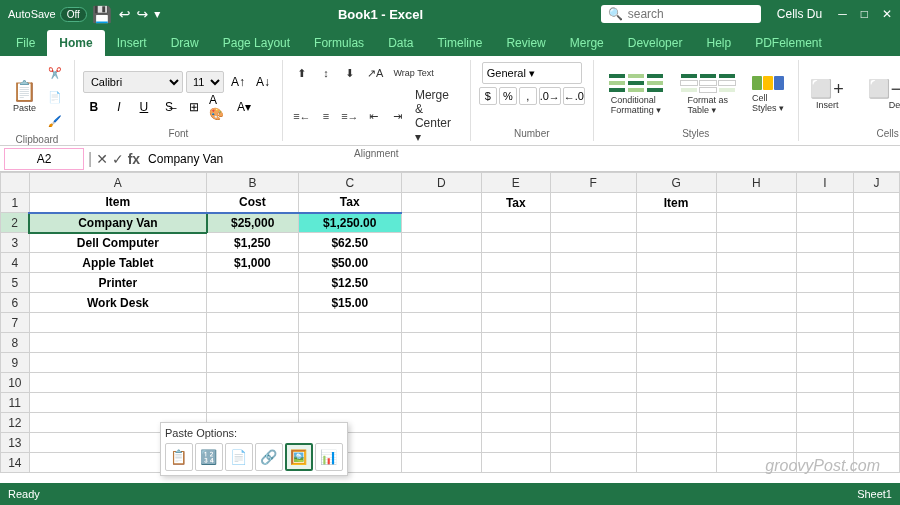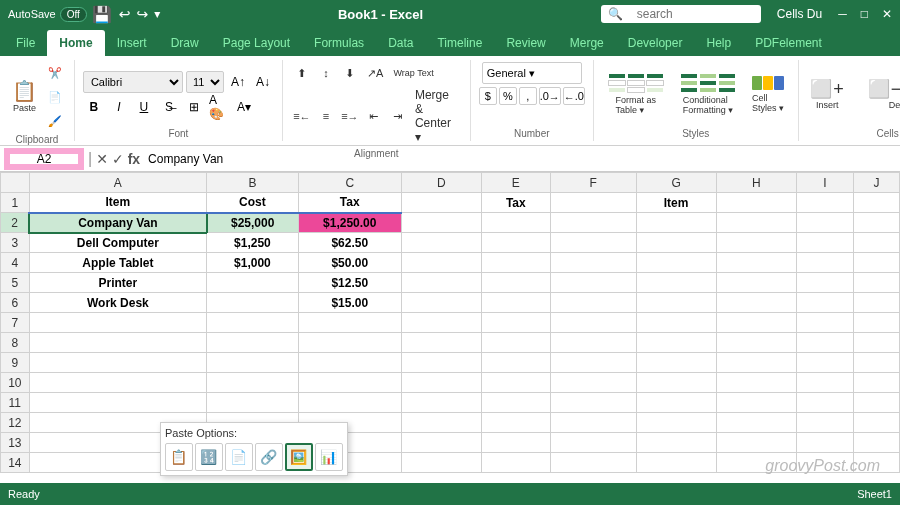--- a/index.html
+++ b/index.html
@@ -141,21 +141,21 @@
       align-items: center;
       height: 26px;
       border-bottom: 1px solid #ccc;
       background: #fff;
       padding: 0 4px;
       gap: 4px;
     }
     .name-box {
       width: 80px;
       height: 22px;
-      border: 6px solid #f9a8d4;
+      border: 1px solid #f9a8d4;
       font-size: 12px;
       padding: 0 4px;
       text-align: center;
     }
     .formula-divider { color: #999; font-size: 16px; }
     .formula-icons { display: flex; gap: 4px; color: #555; font-size: 14px; }
     .formula-input {
       flex: 1;
       height: 22px;
       border: none;
@@ -359,21 +359,21 @@
     </div>
     <span style="font-size:16px;">💾</span>
     <span style="font-size:14px;">↩</span>
     <span style="font-size:14px;">↪</span>
     <span style="font-size:12px;">▾</span>
   </div>
   <div class="title-bar-center">Book1 - Excel</div>
   <div class="title-bar-right">
     <div class="search-bar">
       <span style="color:#555;">🔍</span>
-      <input type="text" style="background: transparent; margin-left: 9px;" placeholder="search">
+      <input type="text" style="background: transparent;" placeholder="search">
     </div>
     <span style="margin-left:8px;">Cells Du</span>
     <span style="margin-left:8px;">─</span>
     <span style="margin-left:6px;">□</span>
     <span style="margin-left:6px;">✕</span>
   </div>
 </div>
 
 <div class="ribbon-tabs">
   <div class="ribbon-tab">File</div>
@@ -469,45 +469,45 @@
         <div class="dollar-btn" style="width:22px;">←.0</div>
       </div>
     </div>
     <div class="ribbon-group-label">Number</div>
   </div>
 
   <div class="ribbon-group">
     <div class="ribbon-group-content" style="gap:4px;">
       <div class="ribbon-large-btn">
         <div class="mini-grid">
+          <div class="mini-grid-cell"></div>
+            <div class="mini-grid-cell light"></div>
+            <div class="mini-grid-cell"></div>
+          <div class="mini-grid-cell light"></div>
+            <div class="mini-grid-cell"></div>
+            <div class="mini-grid-cell light"></div>
+          <div class="mini-grid-cell"></div>
+            <div class="mini-grid-cell light"></div>
+            <div class="mini-grid-cell"></div>
+        </div>
+        <span style="font-size:9px;">Conditional<br>Formatting ▾</span>
+      </div>
+      <div class="ribbon-large-btn">
+        <div class="mini-grid">
           <div class="mini-grid-cell" style="background:#217346;"></div>
             <div class="mini-grid-cell" style="background:#217346;"></div>
             <div class="mini-grid-cell" style="background:#217346;"></div>
           <div class="mini-grid-cell white"></div>
             <div class="mini-grid-cell white"></div>
             <div class="mini-grid-cell white"></div>
           <div class="mini-grid-cell" style="background:#e2f0da;"></div>
             <div class="mini-grid-cell white"></div>
             <div class="mini-grid-cell" style="background:#e2f0da;"></div>
         </div>
         <span style="font-size:9px;">Format as<br>Table ▾</span>
-      </div>
-      <div class="ribbon-large-btn">
-        <div class="mini-grid">
-          <div class="mini-grid-cell"></div>
-            <div class="mini-grid-cell light"></div>
-            <div class="mini-grid-cell"></div>
-          <div class="mini-grid-cell light"></div>
-            <div class="mini-grid-cell"></div>
-            <div class="mini-grid-cell light"></div>
-          <div class="mini-grid-cell"></div>
-            <div class="mini-grid-cell light"></div>
-            <div class="mini-grid-cell"></div>
-        </div>
-        <span style="font-size:9px;">Conditional<br>Formatting ▾</span>
       </div>
       <div class="ribbon-large-btn">
         <div style="display:flex;gap:1px;margin-bottom:3px;">
           <div style="width:10px;height:14px;background:#70ad47;border-radius:1px;"></div>
           <div style="width:10px;height:14px;background:#ffc000;border-radius:1px;"></div>
           <div style="width:10px;height:14px;background:#4472c4;border-radius:1px;"></div>
         </div>
         <span style="font-size:9px;">Cell<br>Styles ▾</span>
       </div>
     </div>
@@ -588,21 +588,21 @@
         <td class="cell bold">Item</td>
         <td class="cell"></td>
         <td class="cell"></td>
         <td class="cell"></td>
       </tr>
 
       <tr>
         <td class="row-header" style="background:#cce8d4;">2</td>
         <td class="cell bold" style="background:#cce8d4;border:2px solid #217346;">Company Van</td>
         <td class="cell right bold" style="background:#cce8d4;">$25,000</td>
-        <td class="cell right bold" style="background:#ec4899;">$1,250.00</td>
+        <td class="cell right bold" style="background:#5eead4;">$1,250.00</td>
         <td class="cell"></td>
         <td class="cell"></td>
         <td class="cell"></td>
         <td class="cell"></td>
         <td class="cell"></td>
         <td class="cell"></td>
         <td class="cell"></td>
       </tr>
 
       <tr>

